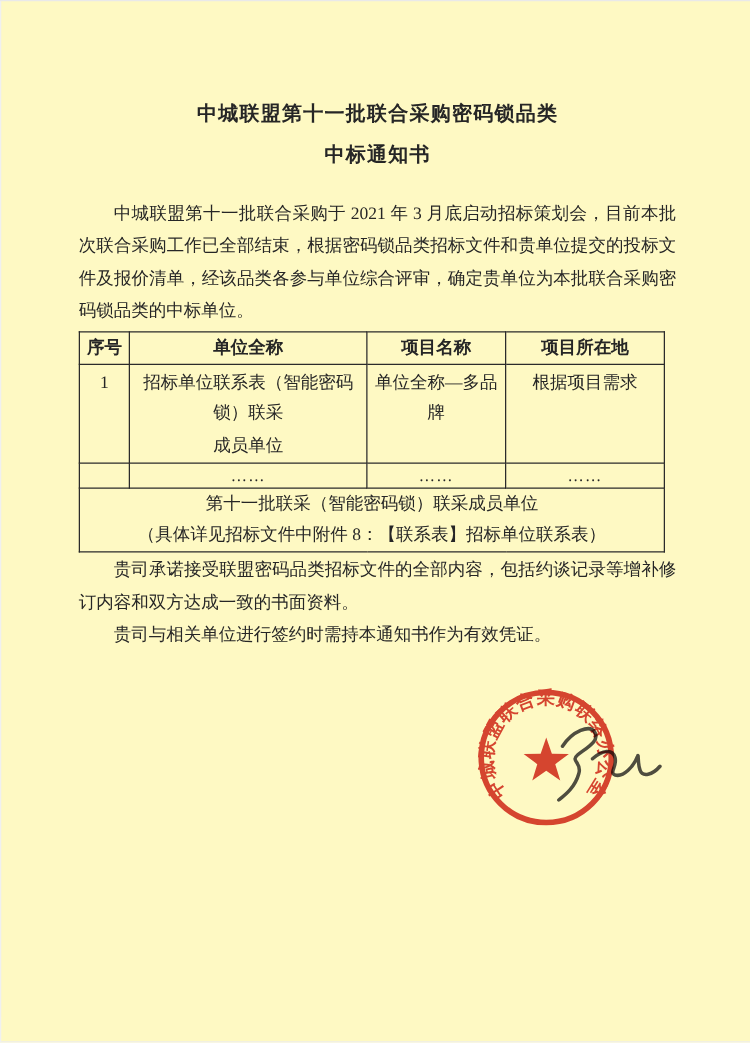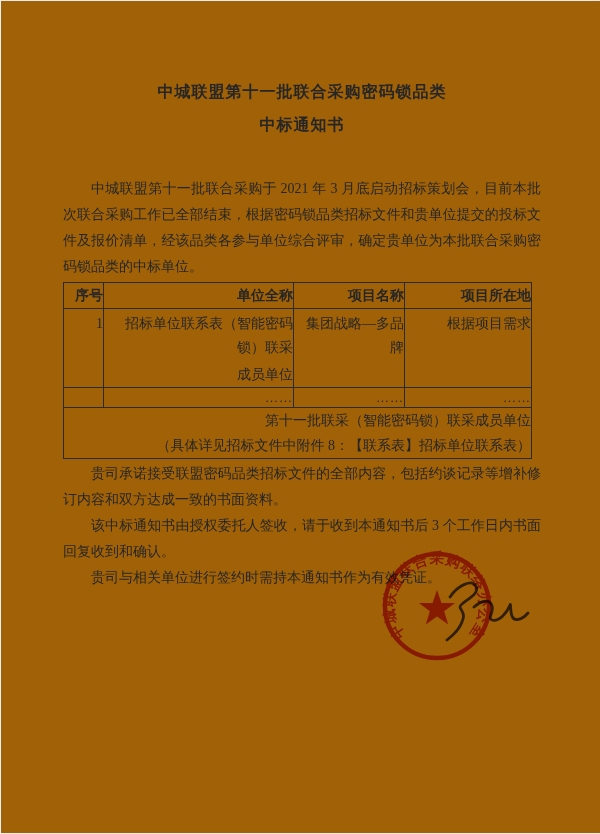--- a/index.html
+++ b/index.html
@@ -3,48 +3,48 @@
 <meta charset="utf-8">
 <style>
   html,body{margin:0;padding:0;}
   body{
     width:600px;height:834px;
     background:#f6f6f6;
     font-family:"Liberation Serif","DejaVu Serif",serif;
   }
   .page{
     position:relative;width:600px;height:834px;
-    background:#a16207;overflow:hidden;
+    background:#fef9c3;overflow:hidden;
     box-shadow:inset 0 1px 0 #e9e9e9, inset 1px 0 0 #f0f0f0, inset 0 -1px 0 #ededed;
     color:#262626;
   }
   .content{
     position:absolute;left:63px;top:0;width:478px;
     font-size:14px;line-height:26px;
   }
   .doc-title{
     margin:0;font-size:16px;font-weight:bold;text-align:center;
     line-height:22px;white-space:nowrap;letter-spacing:1px;
   }
   .title1{padding-top:81px;}
   .title2{margin-top:11px;text-align:center;}
   .recipient{
     margin:4px 0 0 0;font-weight:bold;line-height:20px;white-space:nowrap;
   }
   .para{
     margin:0;text-indent:2em;text-align:justify;
   }
-  .intro{margin-top:40px;}
+  .intro{margin-top:23px;}
   .lead{margin:0;line-height:20px;text-indent:0;}
   table.award{
     margin-top:2px;border-collapse:collapse;table-layout:fixed;
     width:468px;font-size:14px;color:#262626;
   }
   table.award th, table.award td{
-    border:1px solid #2b2b2b;padding:0;text-align:right;overflow:hidden;
+    border:1px solid #2b2b2b;padding:0;text-align:center;overflow:hidden;
   }
   table.award th{font-weight:bold;height:25px;line-height:25px;}
   .col-seq{width:40px;}
   .col-unit{width:190px;}
   .col-proj{width:111px;}
   .col-loc{width:127px;}
   tr.data-row-1 td{height:48px;vertical-align:top;}
   tr.data-row-1 td .cell-top{line-height:24px;padding-top:3px;}
   tr.data-row-1 td.unit-cell{vertical-align:top;}
   tr.data-row-1 td.unit-cell div{line-height:24px;padding-top:3px;}
@@ -99,21 +99,21 @@
         </tr>
         <tr class="data-row-1">
           <td>
               <div class="cell-top">1</div>
             </td>
           <td class="unit-cell">
             <div>招标单位联系表（智能密码锁）联采</div>
             <div>成员单位</div>
           </td>
           <td>
-              <div class="cell-top">集团战略—多品牌</div>
+              <div class="cell-top">单位全称—多品牌</div>
             </td>
           <td>
               <div class="cell-top">根据项目需求</div>
             </td>
         </tr>
         <tr class="data-row-2">
           <td></td>
           <td>……</td>
           <td>……</td>
           <td>……</td>
@@ -121,21 +121,20 @@
         <tr class="footer-row">
           <td colspan="4">
             <div>第十一批联采（智能密码锁）联采成员单位</div>
             <div>（具体详见招标文件中附件 8：【联系表】招标单位联系表）</div>
           </td>
         </tr>
       </tbody>
     </table>
 
     <p class="para p-commit">贵司承诺接受联盟密码品类招标文件的全部内容，包括约谈记录等增补修订内容和双方达成一致的书面资料。</p>
-    <p class="para">该中标通知书由授权委托人签收，请于收到本通知书后 3 个工作日内书面回复收到和确认。</p>
     <p class="para">贵司与相关单位进行签约时需持本通知书作为有效凭证。</p>
 
   </div>
 
   <svg class="signature-svg" viewBox="0 0 100 70" aria-hidden="true">
     <g fill="none" stroke="#3c3c40" stroke-width="2.8" stroke-linecap="round" stroke-linejoin="round" opacity="0.9">
       <path d="M10,20 C18,8 32,2 36,9 C40,16 28,22 22,27 C16,32 26,33 23,42 C20,53 12,59 7,63"></path>
       <path d="M34,30 C42,23 50,22 52,29 C54,36 47,41 52,43 C59,45 67,36 70,28 C71,25 70,34 72,39 C74,45 82,43 88,36"></path>
     </g>
   </svg>

